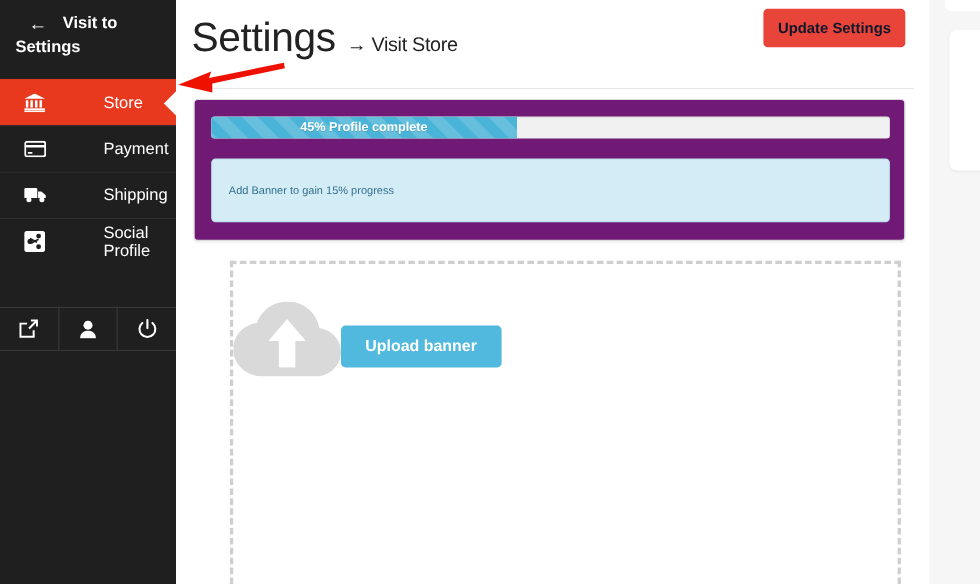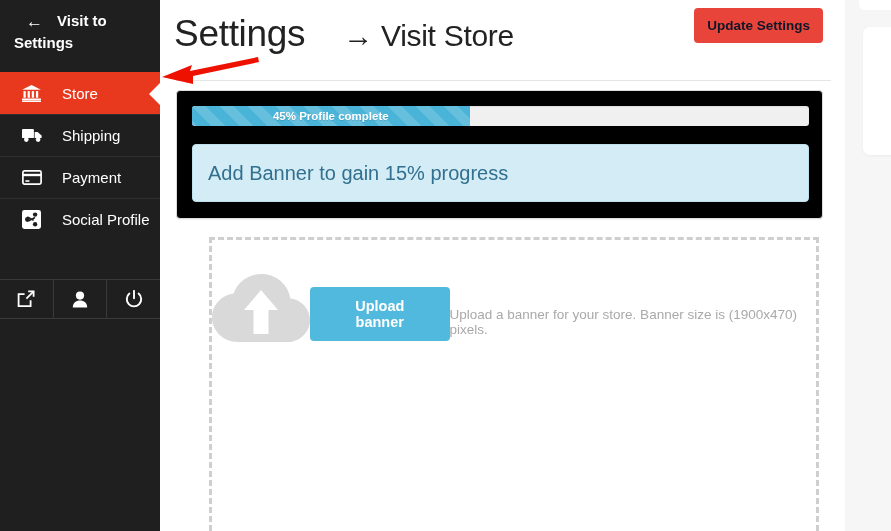--- a/index.html
+++ b/index.html
@@ -41,20 +41,21 @@
   .nav-item {
     position: relative;
     display: flex; align-items: center;
     height: 42px;
     padding-left: 22px;
     color: #ffffff;
     font-size: 15px;
     border-top: 1px solid #2f2f2f;
     background: #1f1f1f;
     cursor: pointer;
+    gap: 32px;
   }
   .nav-item .ico {
     width: 26px; display: flex; align-items: center; justify-content: flex-start;
     margin-right: 14px;
     flex: 0 0 26px;
   }
   .nav-item.active { background: #e8391e; border-top-color: #e8391e; }
   .nav-item.active .notch {
     position: absolute; right: 0; top: 50%; transform: translateY(-50%);
     width: 0; height: 0;
@@ -82,41 +83,41 @@
   .page-head {
     position: absolute; left: 14px; top: 10px; right: 0;
     height: 60px;
   }
   .page-title {
     color: #222; font-weight: 300;
     font-size: 37px; line-height: 48px;
     letter-spacing: -0.3px;
     white-space: nowrap;
   }
-  .page-title .sub { font-size: 30px; color: #222; margin-left: 28px; }
+  .page-title .sub { font-size: 18px; color: #222; }
 
   .update-btn {
     position: absolute; right: 22px; top: 8px;
     background: #e8443a;
     color: #0f172a;
     font-size: 13.5px; font-weight: bold;
     border: none; border-radius: 4px;
     padding: 10px 13px;
     cursor: pointer;
   }
 
   .head-rule {
     position: absolute; left: 16px; top: 80px; width: 655px;
     height: 1px; background: #e6e6e6;
   }
 
   .card {
     position: absolute; left: 16px; top: 90px;
     width: 647px; height: 129px;
-    background: #000000;
+    background: #701a75;
     border: 1px solid #dcdcdc;
     border-radius: 4px;
     box-shadow: 0 1px 1px rgba(0,0,0,.05);
   }
 
   .progress-outer {
     position: absolute; left: 15px; top: 15px;
     width: 617px; height: 20px;
     background: #f0f0f0;
     border-radius: 3px;
@@ -139,21 +140,21 @@
     text-shadow: 0 1px 0 rgba(0,0,0,.12);
   }
 
   .alert-info {
     position: absolute; left: 15px; top: 53px;
     width: 617px; height: 58px;
     background: #d4ecf5;
     border: 1px solid #bce0ec;
     border-radius: 4px;
     color: #31708f;
-    font-size: 20px;
+    font-size: 10px;
     display: flex; align-items: center;
     padding-left: 15px;
   }
 
   
   .dropzone {
     position: absolute; left: 49px; top: 237px;
     width: 610px; height: 294px;
     border: 3px dashed #cfcfcf;
     border-bottom: none;
@@ -236,39 +237,39 @@
           <rect x="0" y="14.3" width="20" height="1.6"></rect>
           <rect x="0" y="16.3" width="20" height="1.7"></rect>
         </svg>
       </span>
       <span>Store</span>
       <span class="notch"></span>
     </div>
 
     <div class="nav-item">
       <span class="ico">
+        <svg width="20" height="15" viewBox="0 0 20 15" fill="none" stroke="#fff" stroke-width="1.7">
+          <rect x="0.9" y="0.9" width="18.2" height="13.2" rx="1.6"></rect>
+          <line x1="0.9" y1="5" x2="19.1" y2="5" stroke-width="2.4"></line>
+          <line x1="3.4" y1="11" x2="7.4" y2="11" stroke-width="1.6"></line>
+        </svg>
+      </span>
+      <span>Payment</span>
+    </div>
+
+    <div class="nav-item">
+      <span class="ico">
         <svg width="21" height="15" viewBox="0 0 21 15" fill="#fff">
           <path d="M0 2.2 C0 1.4 0.6 0.9 1.4 0.9 H10.6 C11.3 0.9 11.9 1.4 11.9 2.2 V10 H0 Z"></path>
           <path d="M12.6 4.1 H15.6 L19.6 7.6 V10 H12.6 Z"></path>
           <circle cx="4.3" cy="11.6" r="2.3"></circle>
           <circle cx="16.1" cy="11.6" r="2.3"></circle>
         </svg>
       </span>
       <span>Shipping</span>
-    </div>
-
-    <div class="nav-item">
-      <span class="ico">
-        <svg width="20" height="15" viewBox="0 0 20 15" fill="none" stroke="#fff" stroke-width="1.7">
-          <rect x="0.9" y="0.9" width="18.2" height="13.2" rx="1.6"></rect>
-          <line x1="0.9" y1="5" x2="19.1" y2="5" stroke-width="2.4"></line>
-          <line x1="3.4" y1="11" x2="7.4" y2="11" stroke-width="1.6"></line>
-        </svg>
-      </span>
-      <span>Payment</span>
     </div>
 
     <div class="nav-item">
       <span class="ico">
         <svg width="19" height="19" viewBox="0 0 19 19">
           <rect x="0" y="0" width="19" height="19" rx="2.4" fill="#fff"></rect>
           <g fill="#1f1f1f">
             <circle cx="13.1" cy="4.6" r="2.2"></circle>
             <circle cx="13.1" cy="14.3" r="2.2"></circle>
             <circle cx="5.4" cy="9.5" r="2.4"></circle>
@@ -329,21 +330,20 @@
         <span class="cloud-icon">
           <svg width="98" height="72" viewBox="0 0 98 72" fill="#d9d9d9">
             <path d="M25.5 68 C11.4 68 0 57 0 43.6 C0 31.4 9.4 21.3 21.6 19.6 C25.4 8.2 36.4 0 49.4 0 C64.1 0 76.3 10.6 78.4 24.4 C89.4 25.7 98 34.8 98 45.9 C98 57.9 88 68 75.6 68 Z"></path>
             <g fill="#ffffff">
               <rect x="41.5" y="33" width="15" height="27"></rect>
               <polygon points="49,16 66,36 32,36"></polygon>
             </g>
           </svg>
         </span>
         <button class="upload-btn">Upload banner</button>
-        <div class="dz-hint">Upload a banner for your store. Banner size is (1900x470) pixels.</div>
       </div>
     </section>
 
   </main>
 
   <div class="right-rail">
     <div class="rail-widget-top"></div>
     <div class="rail-widget"></div>
   </div>
 

